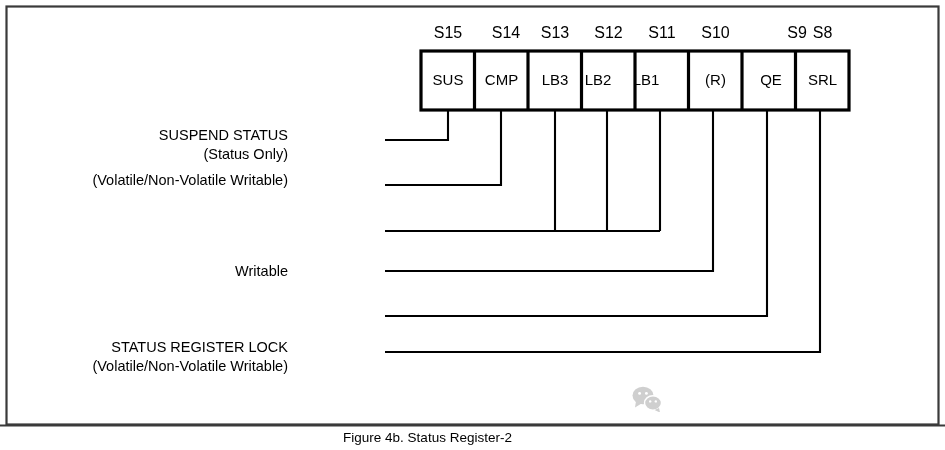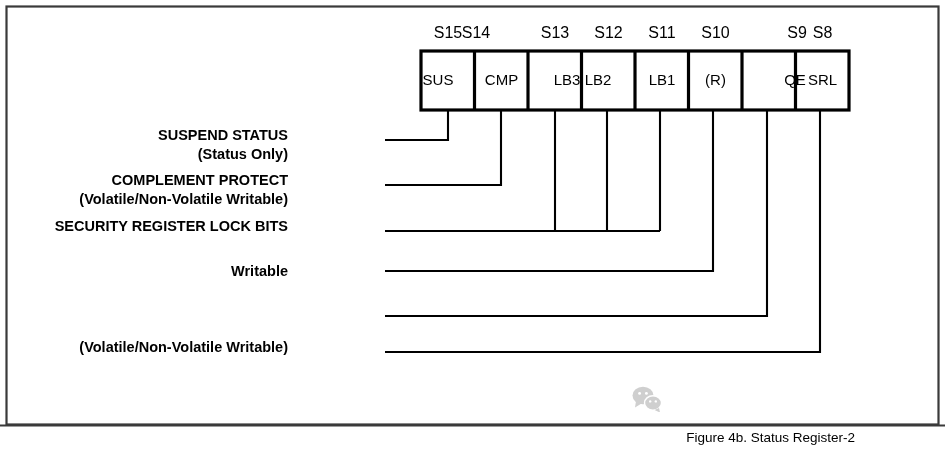--- a/index.html
+++ b/index.html
@@ -33,29 +33,28 @@
     color:#000;
   }
   .callout{
     position:absolute;
     right:567px;       
     text-align:right;
     font-size:14.5px;
     line-height:19px;
     color:#000;
     white-space:nowrap;
-    font-weight:bold;
   }
   .callout .l2{display:block;}
 
   .caption{
     position:absolute;
     left:0;right:0;
     top:430px;
-    text-align:right;
+    text-align:center;
     font-size:13.5px;
     color:#000;
   }
 
   
   .wm{
     position:absolute;
     left:632px;top:386px;
     display:flex;align-items:center;gap:9px;
     color:#cfcfcf;
@@ -104,57 +103,56 @@
 
       <path d="M713,110 L713,271 L385,271"></path>
 
       <path d="M767,110 L767,316 L385,316"></path>
 
       <path d="M820,110 L820,352 L385,352"></path>
     </g>
   </svg>
 
   <div class="hdr" style="left:421px">S15</div>
-  <div class="hdr" style="left:449px">S14</div>
+  <div class="hdr" style="left:479px">S14</div>
   <div class="hdr" style="left:528px">S13</div>
   <div class="hdr" style="left:581.5px">S12</div>
   <div class="hdr" style="left:635px">S11</div>
   <div class="hdr" style="left:688.5px">S10</div>
   <div class="hdr" style="left:770px">S9</div>
   <div class="hdr" style="left:795.5px">S8</div>
 
-  <div class="cell" style="left:411px">SUS</div>
+  <div class="cell" style="left:421px">SUS</div>
   <div class="cell" style="left:474.5px">CMP</div>
-  <div class="cell" style="left:540px">LB3</div>
+  <div class="cell" style="left:528px">LB3</div>
   <div class="cell" style="left:571px">LB2</div>
-  <div class="cell" style="left:635px">LB1</div>
+  <div class="cell" style="left:619px">LB1</div>
   <div class="cell" style="left:688.5px">(R)</div>
-  <div class="cell" style="left:768px">QE</div>
+  <div class="cell" style="left:744px">QE</div>
   <div class="cell" style="left:795.5px">SRL</div>
 
   <div class="callout" style="top:126px">
     <span>SUSPEND STATUS</span>
     <span class="l2">(Status Only)</span>
   </div>
 
   <div class="callout" style="top:171px">
-    <span>COMPLEMENT PROTECT</span>
     <span class="l2">(Volatile/Non-Volatile Writable)</span>
   </div>
 
   <div class="callout" style="top:217px">
-    <span>SECURITY REGISTER LOCK BITS</span>
   </div>
 
   <div class="callout" style="top:262px">
     <span>Writable</span>
   </div>
 
 
   <div class="callout" style="top:338px">
+    <span>STATUS REGISTER LOCK</span>
     <span class="l2">(Volatile/Non-Volatile Writable)</span>
   </div>
 
   <div class="wm">
     <span>
       <svg width="30" height="26" viewBox="0 0 30 26" fill="#cfcfcf">
         <ellipse cx="11" cy="9.5" rx="10.5" ry="8.8"></ellipse>
         <polygon points="4,15 3,21.5 9.5,17.5"></polygon>
         <ellipse cx="21" cy="17" rx="8.5" ry="7.2" fill="#cfcfcf" stroke="#ffffff" stroke-width="1.4"></ellipse>
         <polygon points="27,22 28,26.5 22.5,24" fill="#cfcfcf"></polygon>

